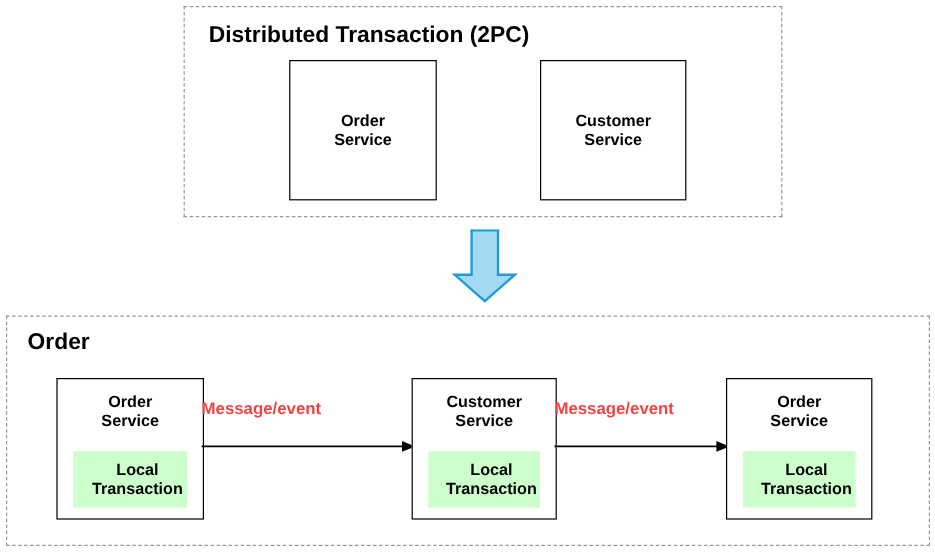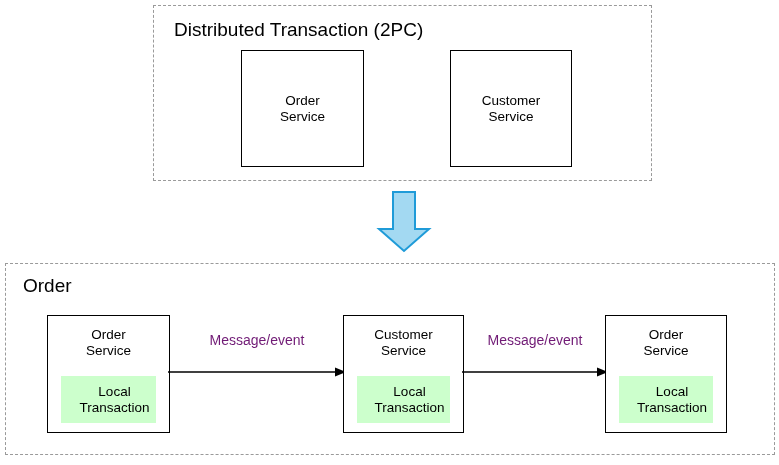--- a/index.html
+++ b/index.html
@@ -16,20 +16,21 @@
     color: #000000;
     -webkit-font-smoothing: antialiased;
   }
 
   .canvas {
     position: absolute;
     left: 0;
     top: 0;
     width: 779px;
     height: 465px;
+    font-weight: bold;
   }
 
   
   .group {
     position: absolute;
     border: 1px dashed #9a9a9a;
     background: transparent;
     box-sizing: border-box;
   }
   #group-2pc {
@@ -138,25 +139,25 @@
 
   .connector svg {
     display: block;
     overflow: visible;
   }
   .connector-label {
     position: absolute;
     left: 0;
     right: 0;
     top: -30px;
-    text-align: center;
+    text-align: left;
     font-size: 14px;
     line-height: 17px;
     white-space: nowrap;
-    color: #701a75;
+    color: #ef4444;
   }
 
   
   #transition-arrow {
     position: absolute;
     left: 374px;
     top: 191px;
     width: 60px;
     height: 62px;
   }

